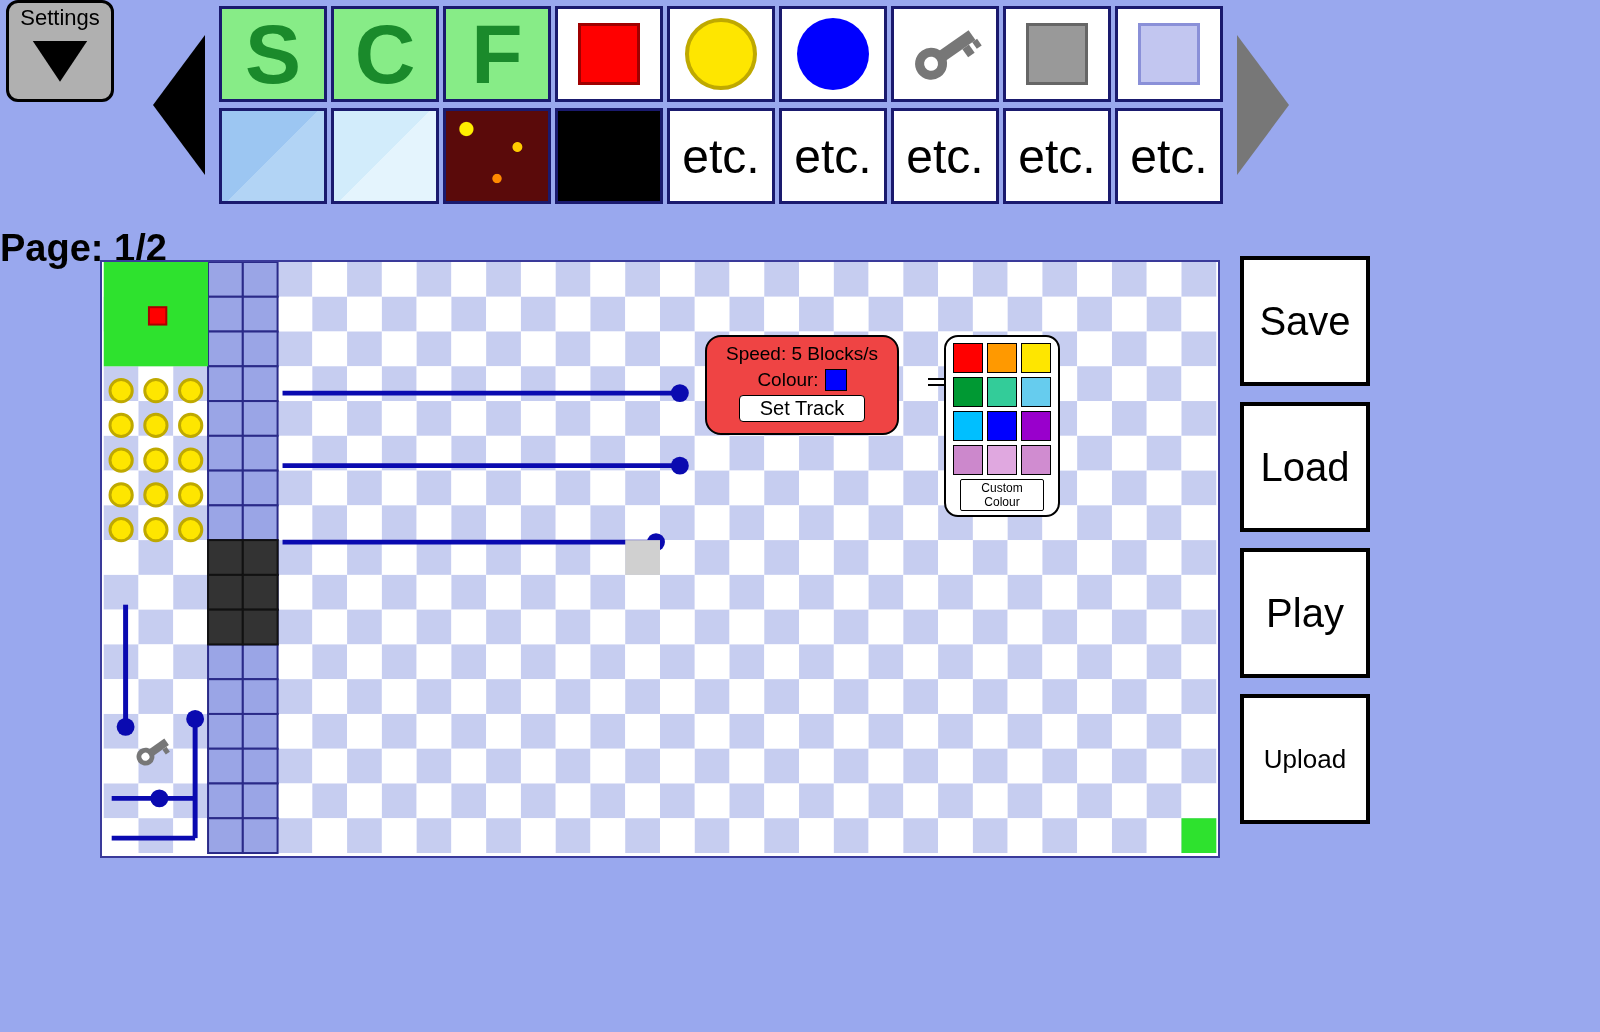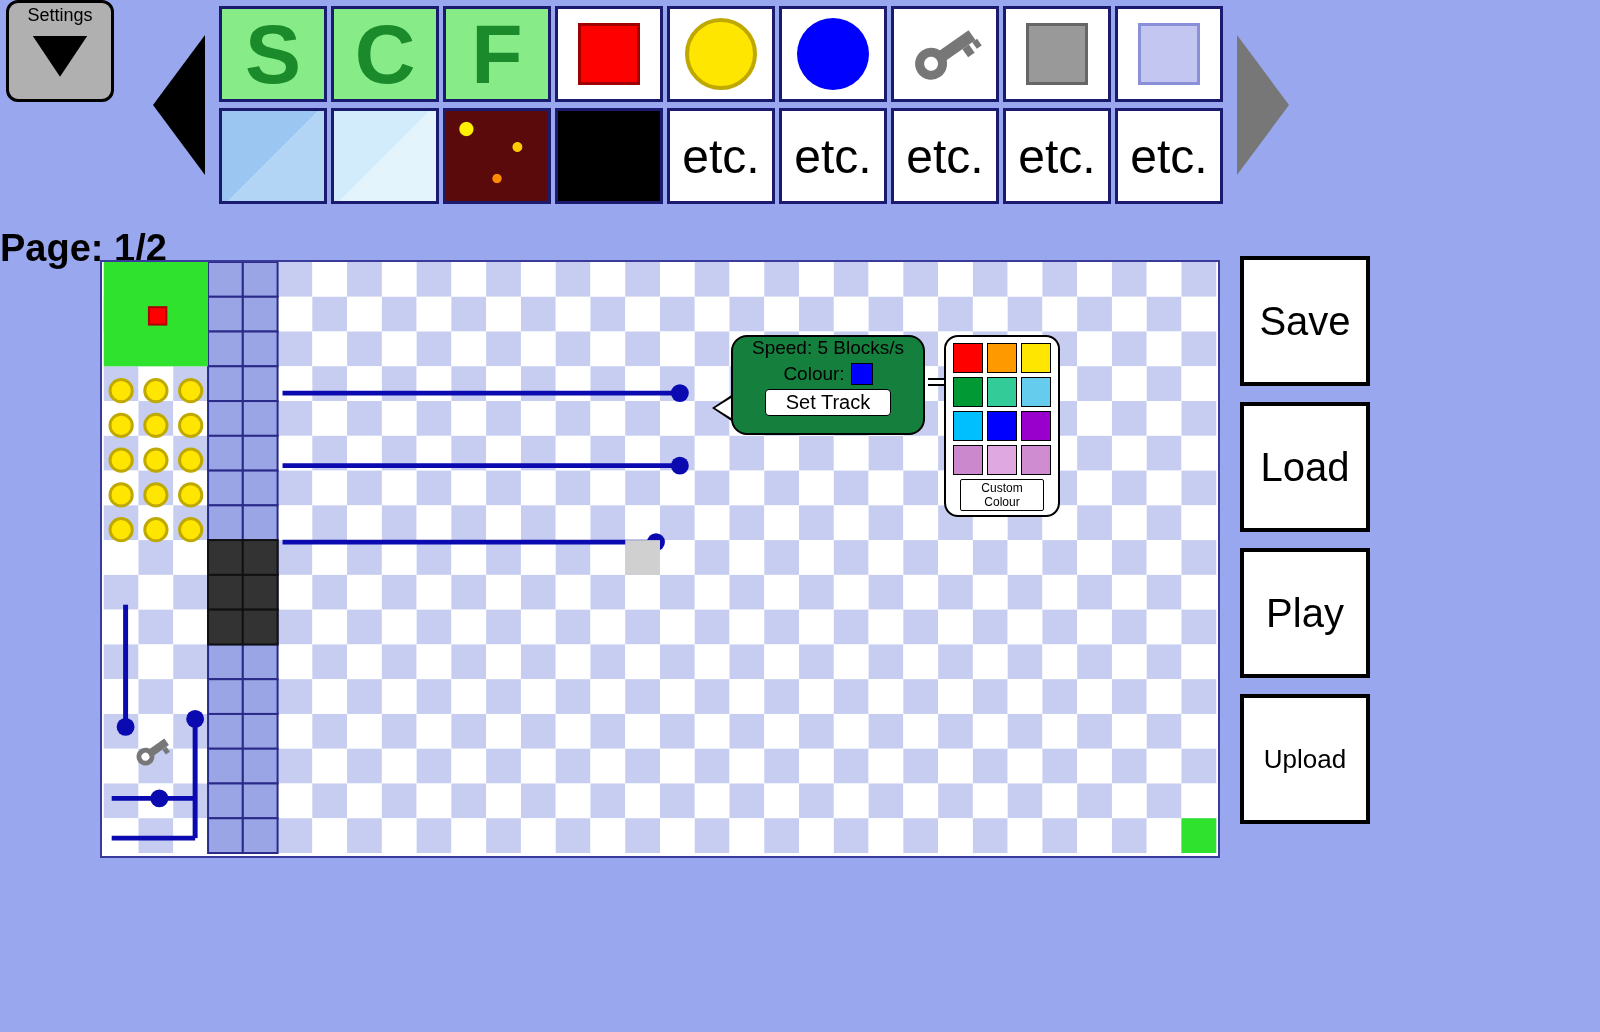--- a/index.html
+++ b/index.html
@@ -6,21 +6,21 @@
   html, body { width: 1600px; height: 1032px; overflow: hidden; font-family: Arial, Helvetica, sans-serif; }
   body { background: #99a8ee; position: relative; }
 
   
   .settings-btn {
     position: absolute; left: 6px; top: 0; width: 108px; height: 102px;
     background: #b0b0b0; border: 3px solid #000; border-radius: 12px;
     display: flex; flex-direction: column; align-items: center; justify-content: flex-start;
     padding-top: 2px;
   }
-  .settings-btn .label { font-size: 18px; font-weight: 500; }
+  .settings-btn .label { font-size: 22px; font-weight: 500; }
   .settings-btn svg { width: 68px; height: 58px; }
 
   
   .palette { position: absolute; left: 143px; top: 6px; display: flex; align-items: center; }
   .arrow-left, .arrow-right { width: 72px; height: 180px; display: flex; align-items: center; justify-content: center; }
   .palette-grid { display: flex; flex-direction: column; gap: 6px; margin: 0 4px; }
   .palette-row { display: flex; gap: 4px; }
   .tile {
     width: 108px; height: 96px; border: 3px solid #1a1a6e; background: #fff;
     display: flex; align-items: center; justify-content: center; overflow: hidden;
@@ -51,24 +51,24 @@
 
   
   .editor {
     position: absolute; left: 100px; top: 260px; width: 1120px; height: 598px;
     border: 2px solid #3a3a9a; background: #fff;
   }
   .editor-svg { width: 100%; height: 100%; display: block; }
 
   
   .popup {
-    position: absolute; left: 731px; top: 335px; width: 194px; height: 100px;
-    background: #15803d; border: 2px solid #000; border-radius: 16px;
+    position: absolute; left: 705px; top: 335px; width: 194px; height: 100px;
+    background: #ef4444; border: 2px solid #000; border-radius: 16px;
     display: flex; flex-direction: column; align-items: center; justify-content: flex-start;
-    padding: 0 8px; gap: 4px;
+    padding: 6px 8px; gap: 4px;
   }
   .popup .row { font-size: 19px; display: flex; align-items: center; gap: 6px; }
   .popup .swatch { width: 22px; height: 22px; background: #0000ff; border: 1px solid #000; }
   .popup-tail {
     position: absolute; left: 712px; top: 392px; width: 0; height: 0;
     border-top: 16px solid transparent; border-bottom: 16px solid transparent;
     border-right: 24px solid #000;
   }
   .popup-tail::after {
     content: ""; position: absolute; left: 3px; top: -13px; width: 0; height: 0;

